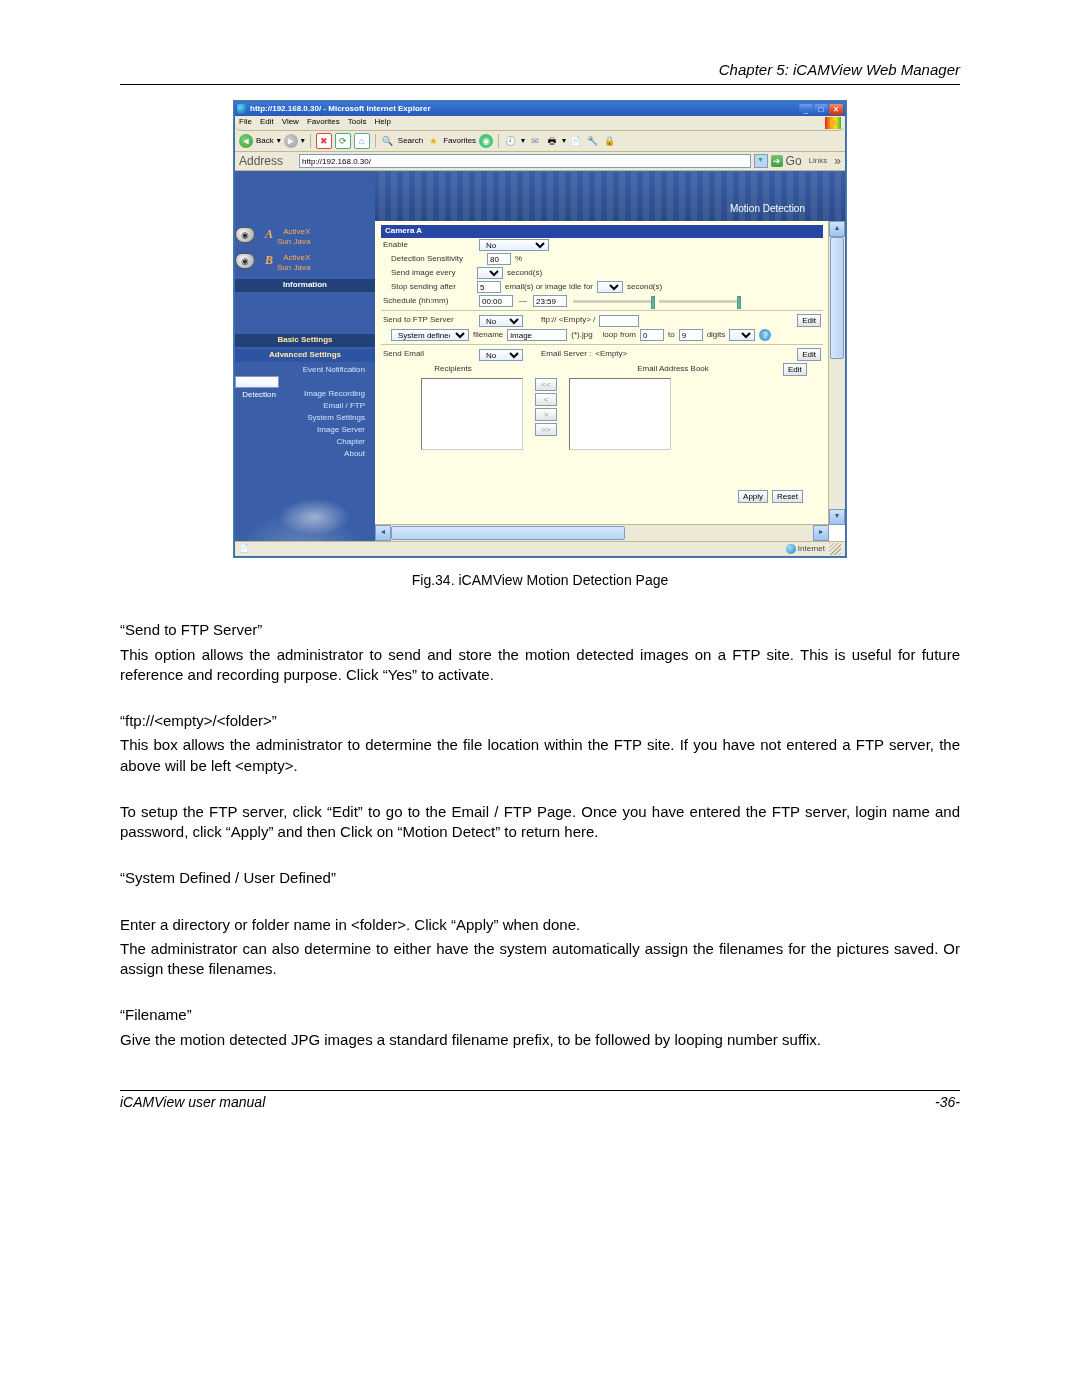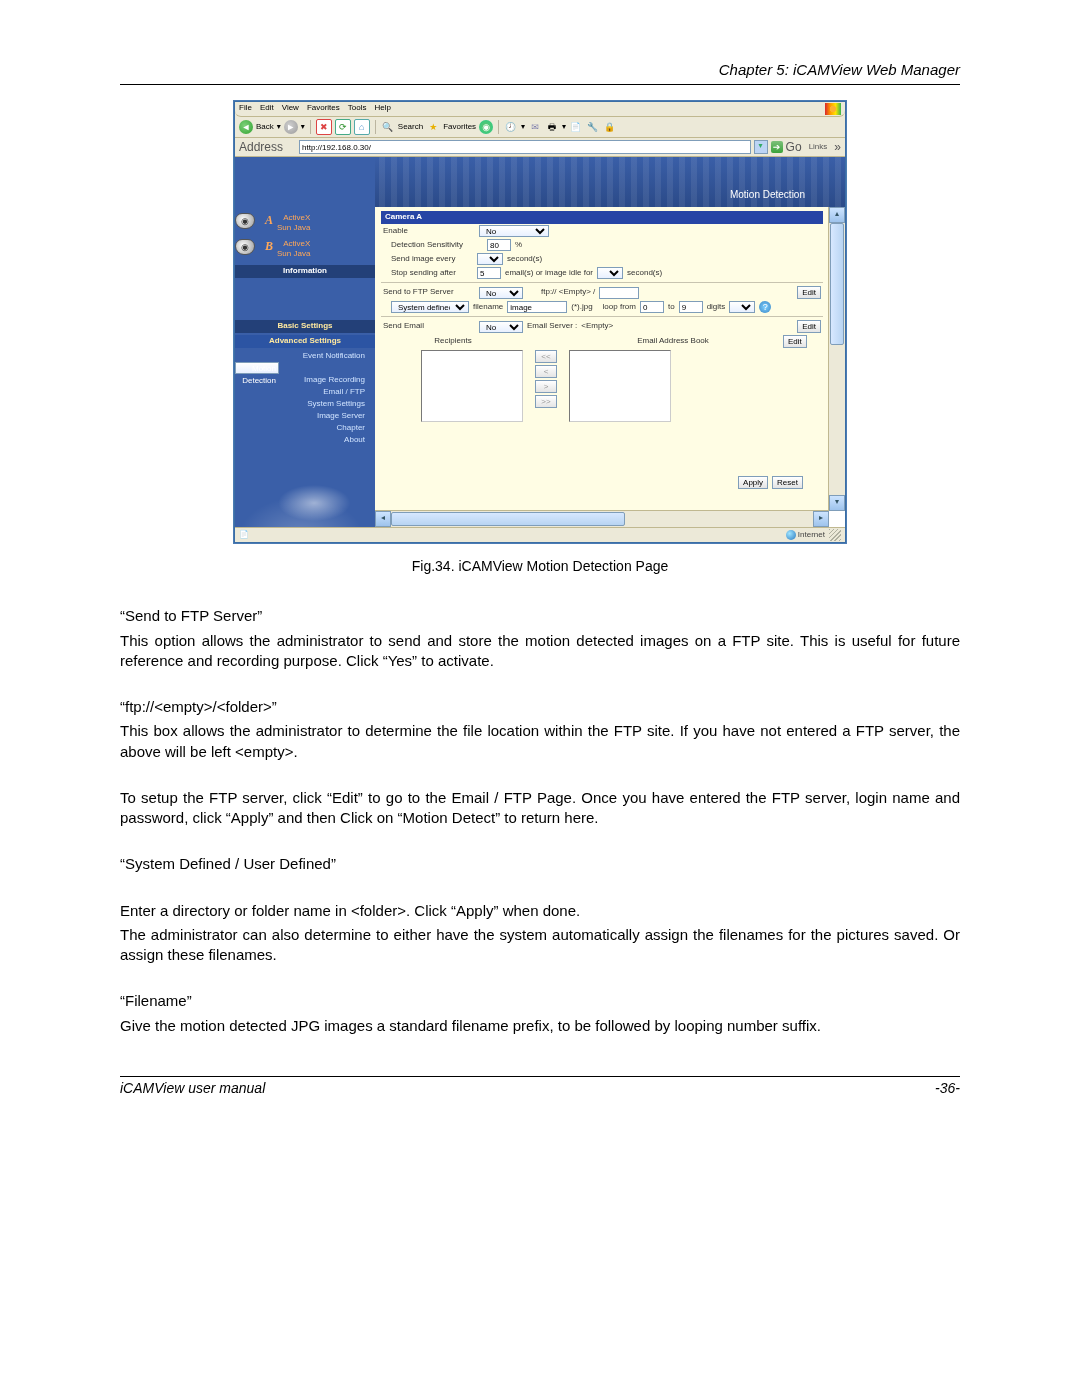--- a/index.html
+++ b/index.html
@@ -281,20 +281,29 @@
 </style>
 </head>
 <body>
 
 <div class="page">
   <div class="chapter-header">Chapter 5: iCAMView Web Manager</div>
 
   <div class="figure-wrap">
     <div class="ie-window">
 
+      <div class="titlebar">
+        <div class="ie-icon"></div>
+        <div class="titlebar-text">http://192.168.0.30/ - Microsoft Internet Explorer</div>
+        <div class="winbtns">
+          <div class="winbtn min">_</div>
+          <div class="winbtn max">□</div>
+          <div class="winbtn close">✕</div>
+        </div>
+      </div>
 
       <div class="menubar">
         <span>File</span>
         <span>Edit</span>
         <span>View</span>
         <span>Favorites</span>
         <span>Tools</span>
         <span>Help</span>
         <div class="logo-corner"></div>
       </div>
@@ -395,20 +404,34 @@
             <select class="sel" style="width:26px;"><option>1</option></select>
             <span>second(s)</span>
           </div>
           <div class="form-row" style="padding-left:10px;">
             <span class="lbl" style="width:82px;">Stop sending after</span>
             <input class="inp" value="5" style="">
             <span>email(s) or image idle for</span>
             <select class="sel" style="width:26px;"><option>5</option></select>
             <span>second(s)</span>
           </div>
+          <div class="form-row">
+            <span class="lbl">Schedule (hh:mm)</span>
+            <div style="flex:1;display:flex;gap:6px;align-items:center;">
+              <input class="inp" style="width: 34px;" value="00:00">
+              <span>—</span>
+              <input class="inp" style="width: 34px;" value="23:59">
+              <span class="slider">
+                  <span class="knob"></span>
+                </span>
+              <span class="slider">
+                  <span class="knob"></span>
+                </span>
+            </div>
+          </div>
           <div class="hr"></div>
           <div class="form-row">
             <span class="lbl">Send to FTP Server</span>
             <select class="sel"><option>No</option></select>
             <span style="margin-left:14px;">ftp:// &lt;Empty&gt; /</span>
             <input class="inp" style="width: 40px;" value="">
             <span style="flex:1;"></span>
             <button class="btn">Edit</button>
           </div>
           <div class="form-row" style="padding-left:10px;">
@@ -421,21 +444,21 @@
             <span>to</span>
             <input class="inp" value="9" style="">
             <span>digits</span>
             <select class="sel" style="width:26px;"><option>2</option></select>
             <span class="help-ico">?</span>
           </div>
           <div class="hr"></div>
           <div class="form-row">
             <span class="lbl">Send Email</span>
             <select class="sel"><option>No</option></select>
-            <span style="margin-left:0;">Email Server :</span>
+            <span style="margin-left:14px;">Email Server :</span>
             <span>&lt;Empty&gt;</span>
             <span style="flex:1;"></span>
             <button class="btn">Edit</button>
           </div>
           <div class="form-row" style="gap:40px;">
             <span style="width:140px;text-align:center;">Recipients</span>
             <span></span>
             <span style="width:140px;text-align:center;">Email Address Book</span>
             <button class="btn">Edit</button>
           </div>

